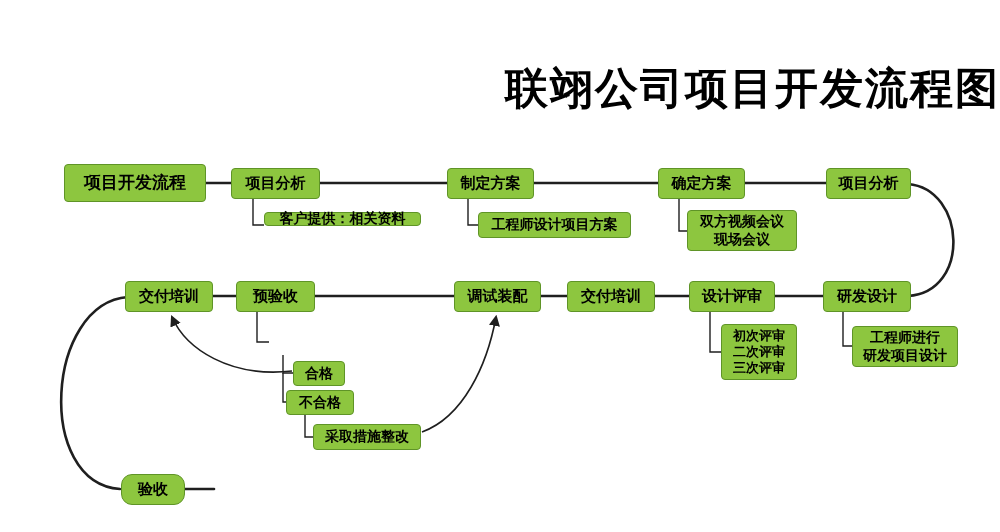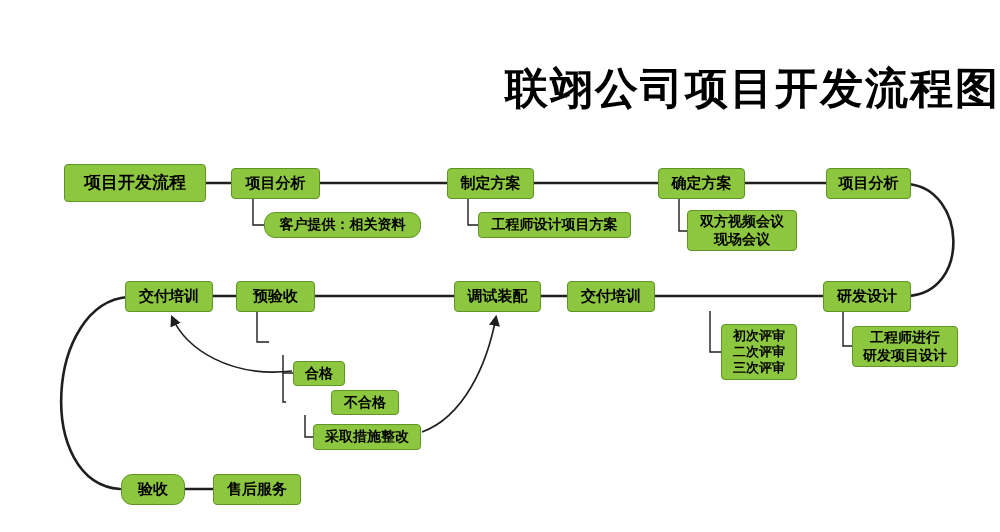--- a/index.html
+++ b/index.html
@@ -124,21 +124,21 @@
   <div class="node" style="left:447px;top:168px;width:87px;height:31px;">
     <span>制定方案</span>
   </div>
   <div class="node" style="left:658px;top:168px;width:87px;height:31px;">
     <span>确定方案</span>
   </div>
   <div class="node" style="left:826px;top:168px;width:85px;height:31px;">
     <span>项目分析</span>
   </div>
 
-  <div class="node sm" style="left:264px;top:212px;width:157px;height:26px;border-radius:11px;">
+  <div class="node sm" style="left:264px;top:212px;width:157px;height:14px;">
     <span>客户提供：相关资料</span>
   </div>
   <div class="node sm" style="left:478px;top:212px;width:153px;height:26px;text-align:right;">
     <span>工程师设计项目方案</span>
   </div>
   <div class="node sm" style="left:687px;top:210px;width:110px;height:41px;">
     <span>双方视频会议</span>
     <span>现场会议</span>
   </div>
 
@@ -147,43 +147,43 @@
   </div>
   <div class="node" style="left:236px;top:281px;width:79px;height:31px;">
     <span>预验收</span>
   </div>
   <div class="node" style="left:454px;top:281px;width:87px;height:31px;">
     <span>调试装配</span>
   </div>
   <div class="node" style="left:567px;top:281px;width:88px;height:31px;">
     <span>交付培训</span>
   </div>
+  <div class="node" style="left:689px;top:281px;width:86px;height:31px;">
+    <span>设计评审</span>
+  </div>
   <div class="node" style="left:823px;top:281px;width:88px;height:31px;">
     <span>研发设计</span>
   </div>
 
   <div class="node sm" style="left:293px;top:361px;width:52px;height:25px;">
     <span>合格</span>
   </div>
-  <div class="node sm" style="left:286px;top:390px;width:68px;height:25px;margin-left:45px;">
+  <div class="node sm" style="left:286px;top:390px;width:68px;height:25px;">
     <span>不合格</span>
   </div>
   <div class="node sm" style="left:313px;top:424px;width:108px;height:26px;">
     <span>采取措施整改</span>
   </div>
   <div class="node xs" style="left:721px;top:324px;width:76px;height:56px;">
     <span>初次评审</span>
     <span>二次评审</span>
     <span>三次评审</span>
   </div>
   <div class="node sm" style="left:852px;top:326px;width:106px;height:41px;">
     <span>工程师进行</span>
     <span>研发项目设计</span>
   </div>
 
   <div class="node" style="left:121px;top:474px;width:64px;height:31px;border-radius:11px;">
     <span>验收</span>
   </div>
-  <div class="node" style="left:213px;top:474px;width:88px;height:31px;">
-    <span>售后服务</span>
-  </div>
 
 </div>
 
 </body></html>

